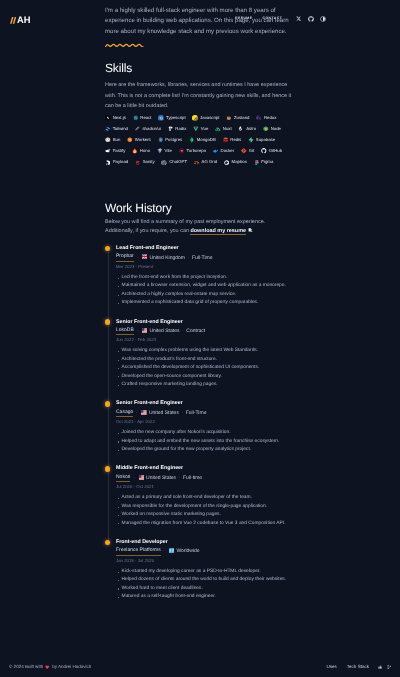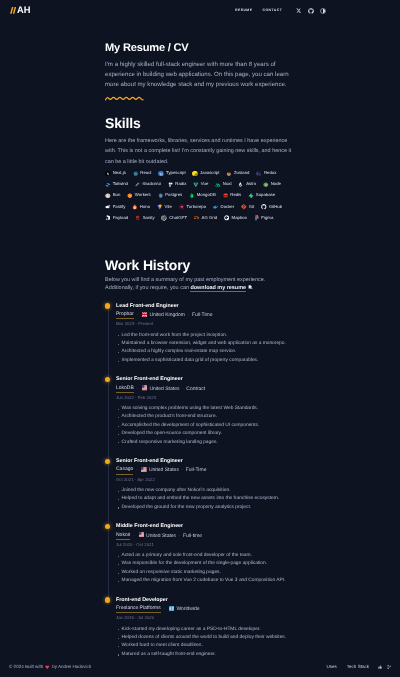--- a/index.html
+++ b/index.html
@@ -2,40 +2,40 @@
 <html><head>
 <meta charset="utf-8">
 <title>My Resume / CV</title>
 <style>
   *{box-sizing:border-box;margin:0;padding:0}
   html,body{width:400px;height:677px}
   body{background:#0e1322;font-family:"Liberation Sans",sans-serif;color:#e8ecf5;overflow:hidden;-webkit-font-smoothing:antialiased;text-rendering:geometricPrecision}
   .page{position:relative;width:400px;height:677px;background:#0e1322}
 
   
-  .topbar{position:absolute;top:0;left:0;width:336px;height:21px;display:flex;align-items:center;justify-content:space-between;padding:4px 10px}
+  .topbar{position:absolute;top:0;left:0;width:336px;height:21px;display:flex;align-items:flex-start;justify-content:space-between;padding:16px 10px}
   .logo{display:flex;align-items:center;font-size:10px;line-height:1;margin-left:-.5px}
   .logo .slashes{display:block;line-height:0}
   .logo .slashes svg{display:block}
   .logo .mark{color:#fff;font-weight:700;font-size:9.3px;letter-spacing:-.1px;margin-left:1.2px;line-height:1}
   .navwrap{display:flex;align-items:center}
   .nav{display:flex;align-items:center;gap:10.1px;margin-right:12.9px}
   .nav a{color:#dbe1ee;font-size:3.45px;letter-spacing:.46px;text-decoration:none;font-weight:700;line-height:1}
   .navicons{display:flex;align-items:center;gap:6.4px}
   .navicons span{display:flex;align-items:center;justify-content:center;width:6px;height:6px}
   .navicons svg{display:block}
 
   
   .col{position:absolute;left:105px;top:0;width:188px}
 
   h1{font-size:11.1px;font-weight:700;letter-spacing:-.2px;color:#fff;margin-top:42.5px;line-height:1}
   .lead{font-size:6.1px;line-height:10.3px;color:#a7b0c6;margin-top:6px;letter-spacing:0}
   .wave{margin-top:6px;display:block}
 
-  h2{font-size:14px;font-weight:700;color:#fff;letter-spacing:-.15px;line-height:1}
+  h2{font-size:12px;font-weight:400;color:#fff;letter-spacing:-.15px;line-height:1}
   .sect-skills{margin-top:15px}
   .sub{font-size:5.45px;line-height:10.3px;color:#a7b0c6;margin-top:6px}
   .sub2{line-height:8.2px;margin-top:4px}
 
   .chips{display:flex;flex-wrap:wrap;margin-top:3.4px;row-gap:5.15px;column-gap:6.8px;width:190px}
   .chip{display:flex;align-items:center;gap:2.1px;height:6px}
   .chip .ci{width:5.6px;height:5.6px;flex:0 0 5.6px;display:block;border-radius:50%;position:relative;overflow:hidden;line-height:0}
   .chip .ci svg{display:block;width:5.6px;height:5.6px}
   .flag svg{display:block}
   .chip .cl{font-size:4.3px;color:#dfe4f0;letter-spacing:0;white-space:nowrap;font-weight:400;line-height:1}
@@ -108,21 +108,20 @@
               <circle cx="12" cy="12" r="10" fill="none" stroke="#e3e8f3" stroke-width="2.2"></circle>
               <path d="M12 4a8 8 0 0 1 0 16z" fill="#e3e8f3"></path>
             </svg>
           </span>
       </div>
     </div>
   </div>
 
   <div class="col">
 
-    <h1>My Resume / CV</h1>
     <p class="lead">I'm a highly skilled full-stack engineer with more than 8 years of experience in building web applications. On this page, you can learn more about my knowledge stack and my previous work experience.</p>
     <svg class="wave" width="38.5" height="4.6" viewBox="0 0 77 9.2" fill="none">
       <path d="M1 7.6 Q4.2 0.8 7.4 4.6 T13.8 4.6 T20.2 4.6 T26.6 4.6 T33 4.6 T39.4 4.6 T45.8 4.6 T52.2 4.6 T58.6 4.6 T65 4.6 T71.4 4.6 T76 7.6" stroke="#f5a623" stroke-width="2.6" fill="none" stroke-linecap="round"></path>
     </svg>
 
     <div class="sect-skills">
       <h2>Skills</h2>
       <p class="sub">Here are the frameworks, libraries, services and runtimes I have experience with. This is not a complete list! I'm constantly gaining new skills, and hence it can be a little bit outdated.</p>
       <div class="chips" id="chips">
           <div class="chip">

